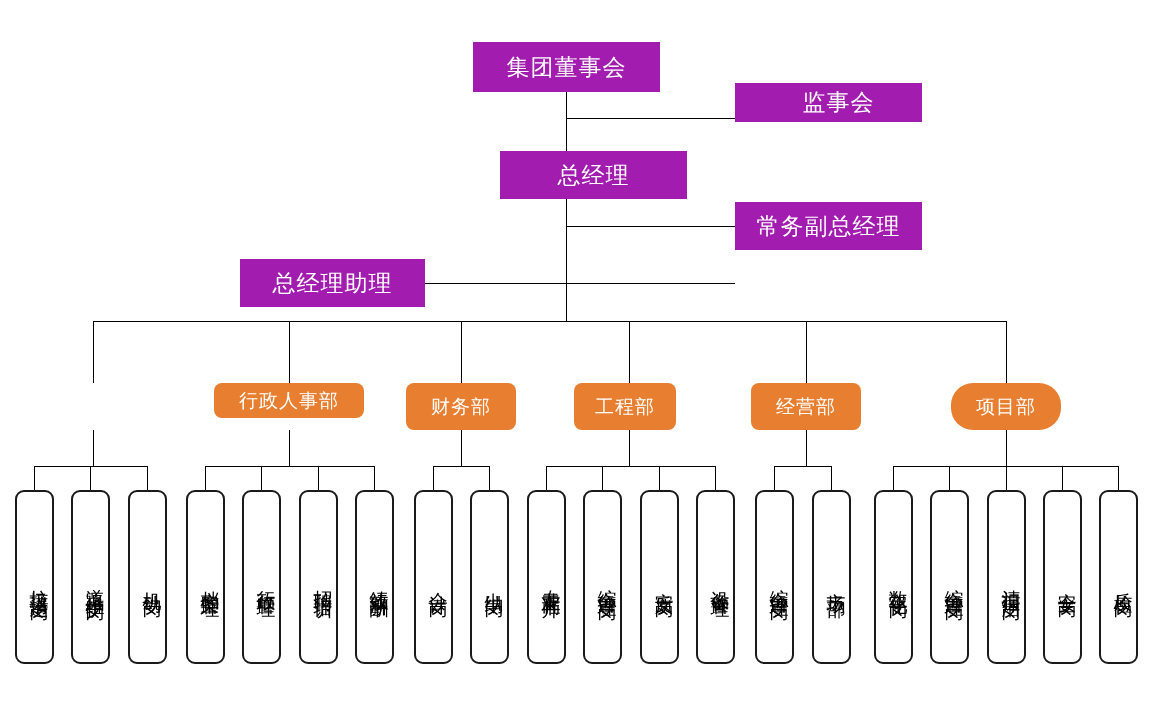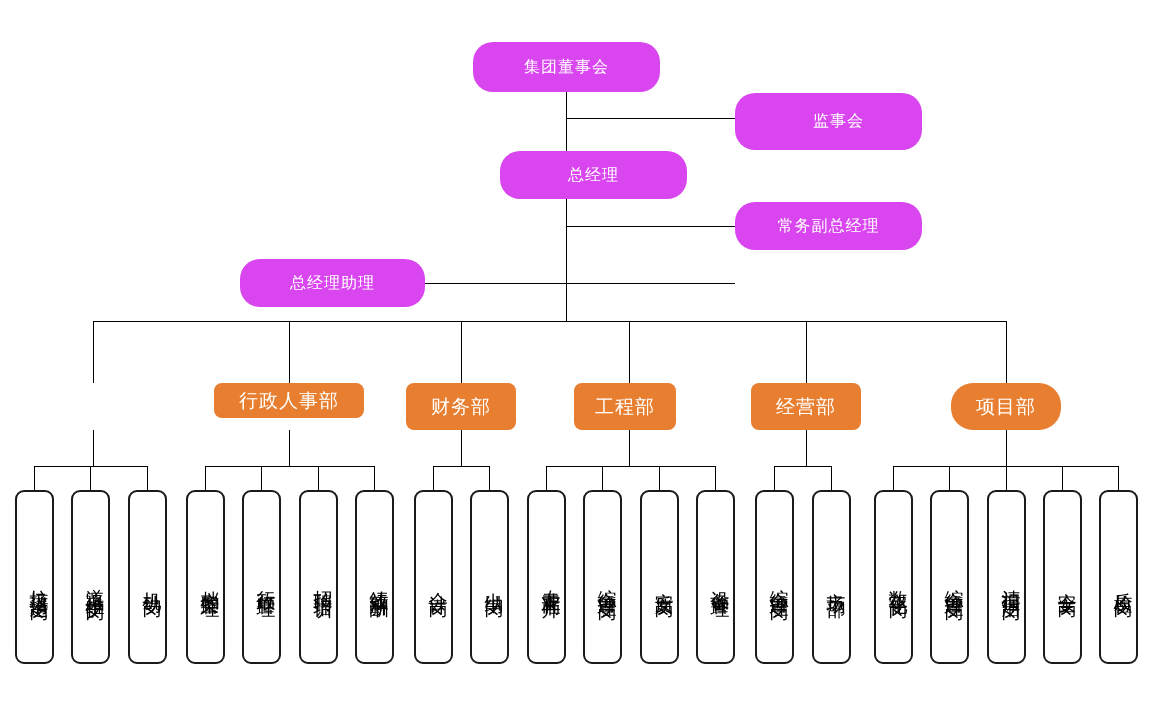--- a/index.html
+++ b/index.html
@@ -33,24 +33,24 @@
     box-sizing: border-box;
     display: flex;
     align-items: center;
     justify-content: center;
     text-align: center;
     border-radius: 7px;
     letter-spacing: 1px;
   }
 
   .node.blue {
-    background: #d946ef;
+    background: #a21caf;
     color: #ffffff;
-    font-size: 16px;
-    border-radius: 20px;
+    font-size: 23px;
+    border-radius: 0;
   }
 
   .node.orange {
     background: #E87E2F;
     color: #ffffff;
     font-size: 19px;
     border-radius: 8px;
   }
 
   .node.leaf {
@@ -73,21 +73,21 @@
 <div id="chart-root">
 
   <div class="node blue" style="left:473px; top:42px; width:187px; height:50px;">
     <span>集团董事会</span>
   </div>
 
   <div class="line-v" style="left:566px; top:92px; height:59px;"></div>
 
   <div class="line-h" style="left:566px; top:118px; width:169px;"></div>
 
-  <div class="node blue" style="left:735px; top:93px; width:187px; height:57px;padding-left:20px;">
+  <div class="node blue" style="left:735px; top:83px; width:187px; height:39px;padding-left:20px;">
     <span>监事会</span>
   </div>
 
   <div class="node blue" style="left:500px; top:151px; width:187px; height:48px;">
     <span>总经理</span>
   </div>
 
   <div class="line-v" style="left:566px; top:199px; height:122px;"></div>
 
   <div class="line-h" style="left:566px; top:226px; width:169px;"></div>

